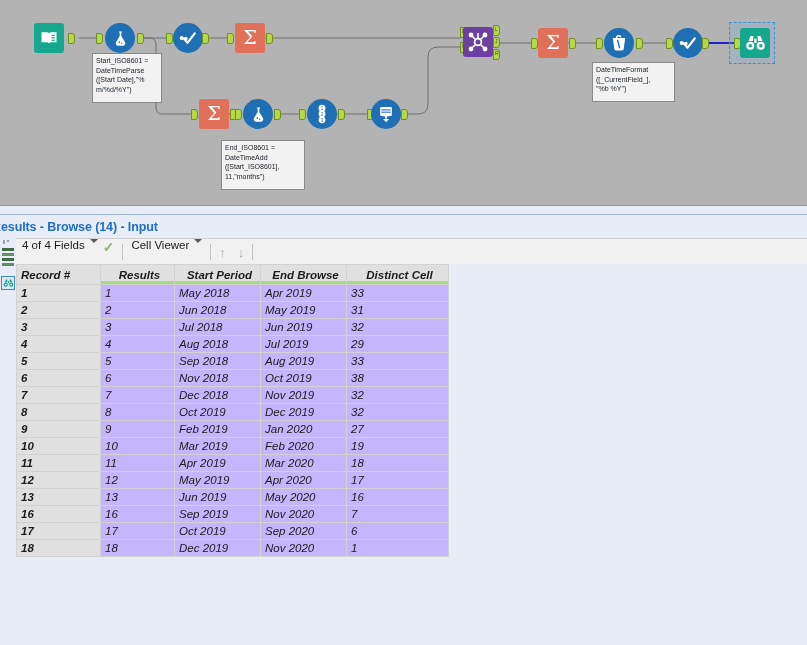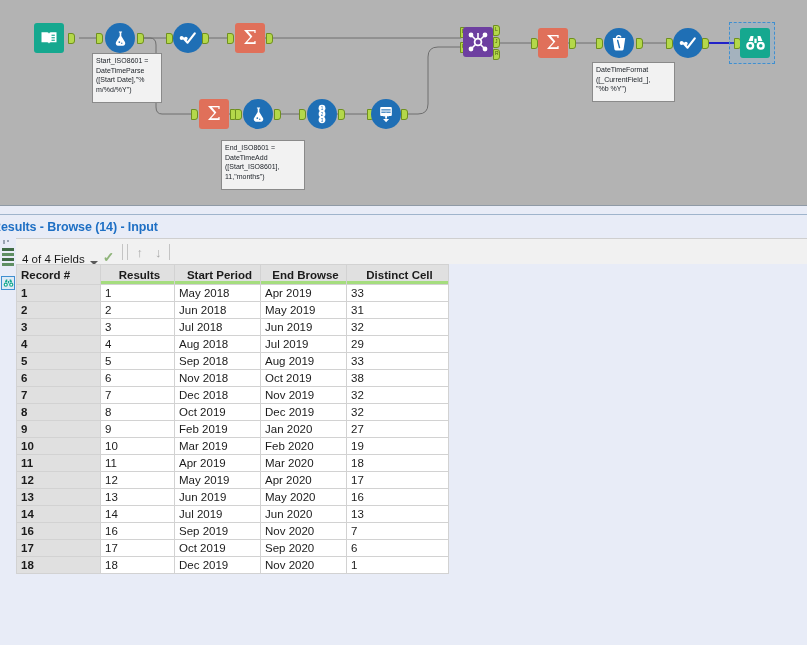--- a/index.html
+++ b/index.html
@@ -81,36 +81,36 @@
     border:1px solid #3f8fd0;background:#ddeaf6;box-sizing:border-box;
     display:flex;align-items:center;justify-content:center;
   }
 
   
   .rtoolbar{
     position:absolute;left:16px;top:32px;width:791px;height:26px;
     background:#f1f1f1;border-top:1px solid #cfcfcf;border-bottom:1px solid #bfbfbf;
     display:flex;align-items:center;
   }
-  .tb-item{display:flex;align-items:flex-end;height:26px;padding:0 6px;font-size:11.5px;color:#1b1b1b;}
+  .tb-item{display:flex;align-items:flex-start;height:26px;padding:0 6px;font-size:11.5px;color:#1b1b1b;}
   .tb-sep{width:1px;height:16px;background:#c4c4c4;margin:0 2px;}
   .caret{
     width:0;height:0;border-left:4px solid transparent;border-right:4px solid transparent;
     border-top:4px solid #5a5a5a;margin-left:5px;
   }
   .check{color:#8fb47a;font-size:14px;margin-left:5px;font-weight:bold;}
   .arrow-up,.arrow-down{color:#a8a8a8;font-size:13px;padding:0 6px;}
   .tb-status{font-size:11.5px;color:#1b1b1b;padding-left:8px;}
 
   
   .grid{
     position:absolute;left:16px;top:58px;width:791px;height:381px;
     background:#e8ecf7;
   }
-  table.tbl{border-collapse:collapse;table-layout:fixed;background:#ffffff;}
+  table.tbl{border-collapse:collapse;table-layout:fixed;background:#c4b5fd;font-style:italic;}
   table.tbl th,table.tbl td{
     border:1px solid #d2d2d2;font-size:11.5px;height:17px;padding:0 0 0 4px;
     box-sizing:border-box;overflow:hidden;white-space:nowrap;
     font-family:"Liberation Sans", sans-serif;
   }
   table.tbl th{
     background:#e0e0e0;font-weight:bold;text-align:center;color:#1b1b1b;
     height:20px;border-bottom:none;position:relative;
   }
   table.tbl th.withbar::after{
@@ -389,20 +389,24 @@
       </div>
     </div>
 
     <div class="rtoolbar">
       <div class="tb-item">
         <span>4 of 4 Fields</span>
         <span class="caret"></span>
         <span class="check">✓</span>
       </div>
       <div class="tb-sep"></div>
+      <div class="tb-item">
+        <span>Cell Viewer</span>
+        <span class="caret"></span>
+      </div>
       <div class="tb-sep"></div>
       <div class="arrow-up">↑</div>
       <div class="arrow-down">↓</div>
       <div class="tb-sep"></div>
     </div>
 
     <div class="grid">
       <table class="tbl">
         <thead>
           <tr>
@@ -499,27 +503,20 @@
               <td class="c4">17</td>
             </tr>
             <tr>
               <td class="c0 rec">13</td>
               <td class="c1">13</td>
               <td class="c2">Jun 2019</td>
               <td class="c3">May 2020</td>
               <td class="c4">16</td>
             </tr>
             <tr>
-              <td class="c0 rec">14</td>
-              <td class="c1">14</td>
-              <td class="c2">Jul 2019</td>
-              <td class="c3">Jun 2020</td>
-              <td class="c4">13</td>
-            </tr>
-            <tr>
               <td class="c0 rec">16</td>
               <td class="c1">16</td>
               <td class="c2">Sep 2019</td>
               <td class="c3">Nov 2020</td>
               <td class="c4">7</td>
             </tr>
             <tr>
               <td class="c0 rec">17</td>
               <td class="c1">17</td>
               <td class="c2">Oct 2019</td>

